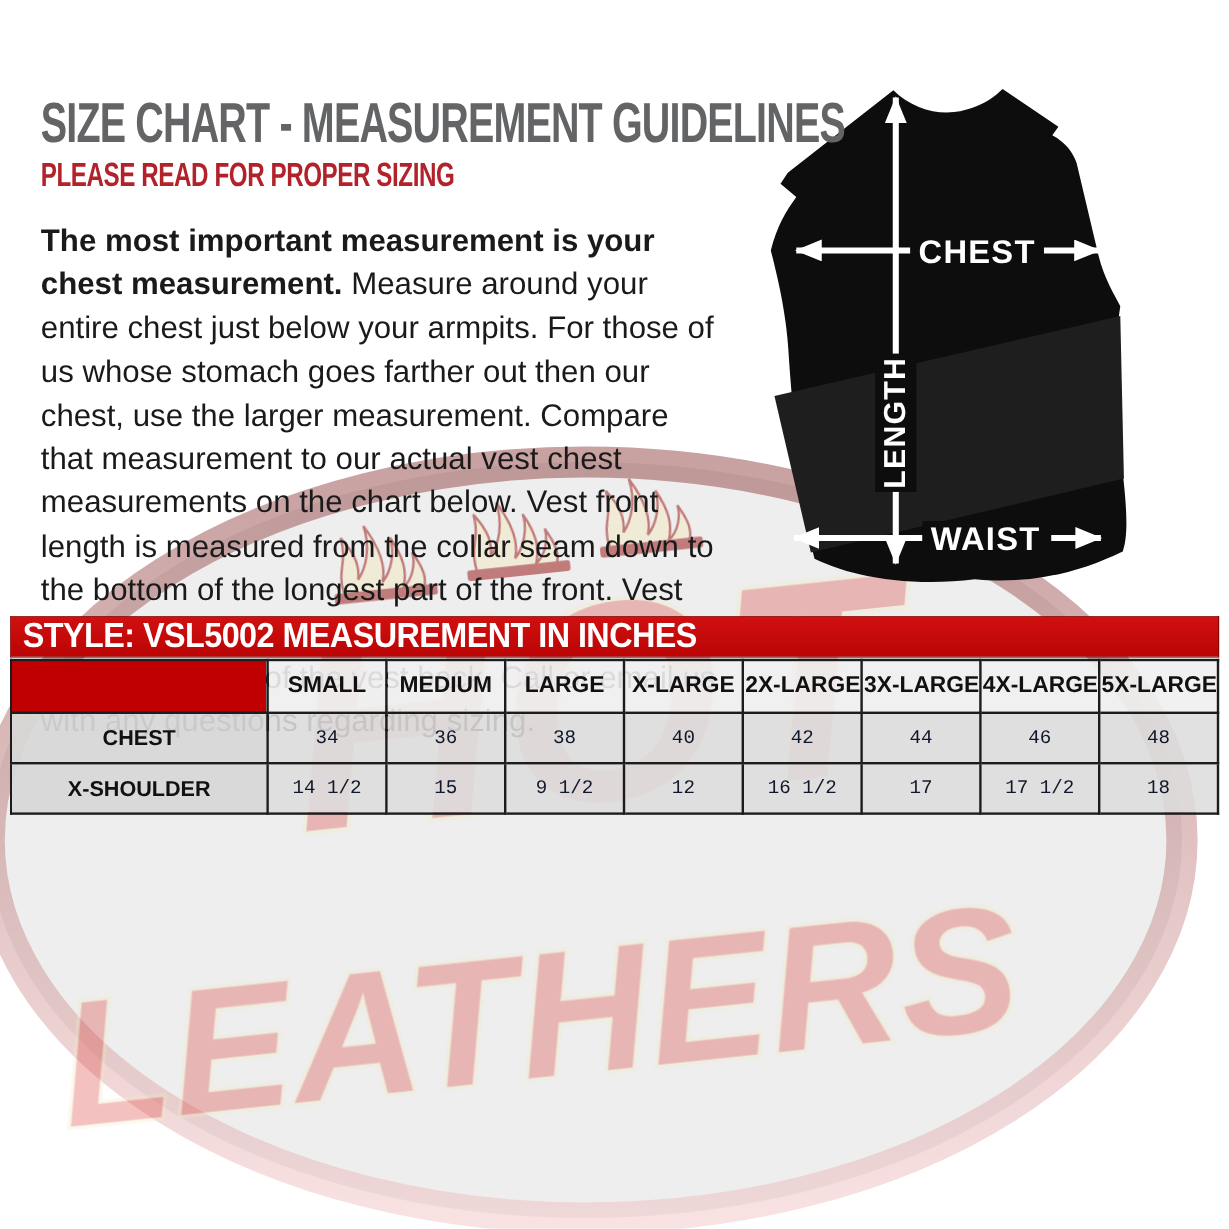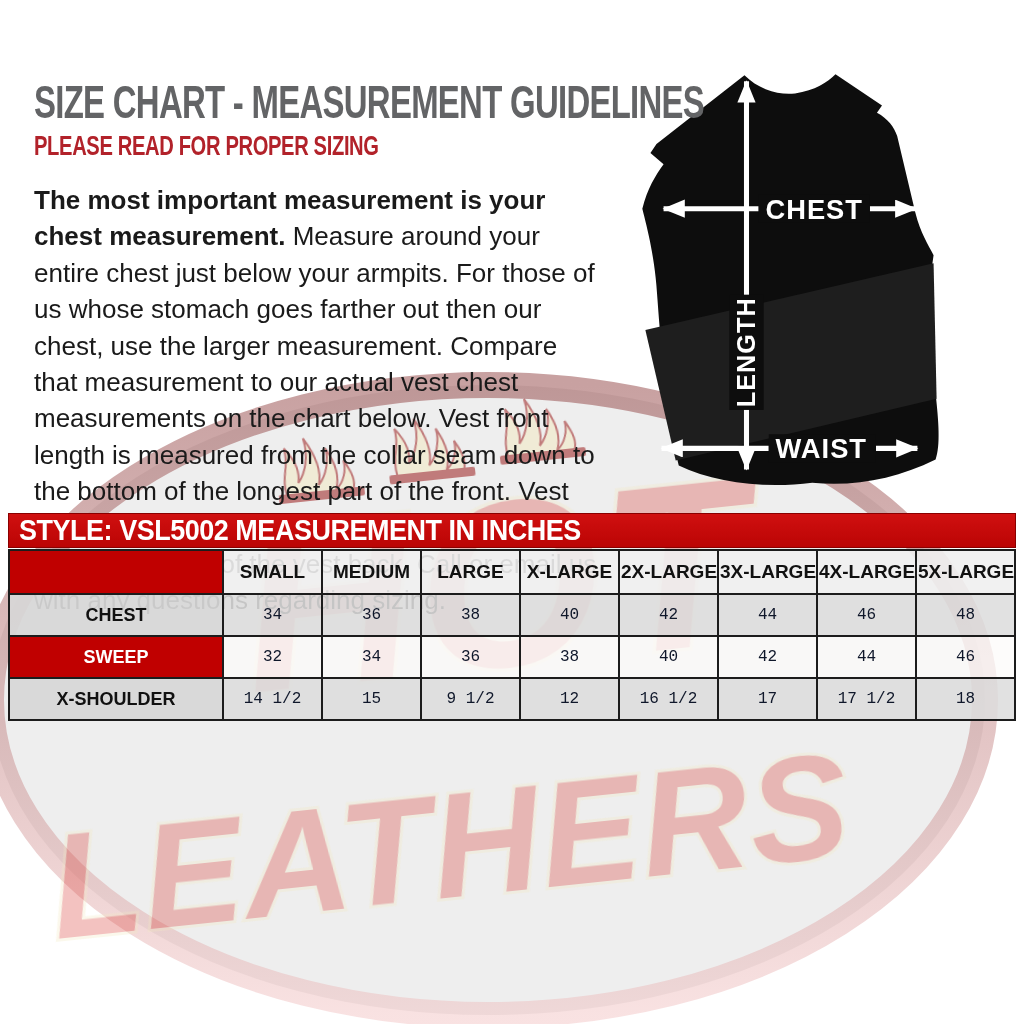--- a/index.html
+++ b/index.html
@@ -163,31 +163,20 @@
     <td class="row-label">CHEST</td>
   <td class="cell-value">34</td>
           <td class="cell-value">36</td>
           <td class="cell-value">38</td>
           <td class="cell-value">40</td>
           <td class="cell-value">42</td>
           <td class="cell-value">44</td>
           <td class="cell-value">46</td>
           <td class="cell-value">48</td>
         </tr>
-        <tr class="row-red">
-    <td class="row-label">SWEEP</td>
-  <td class="cell-value">32</td>
-          <td class="cell-value">34</td>
-          <td class="cell-value">36</td>
-          <td class="cell-value">38</td>
-          <td class="cell-value">40</td>
-          <td class="cell-value">42</td>
-          <td class="cell-value">44</td>
-          <td class="cell-value">46</td>
-        </tr>
         <tr class="row-gray">
     <td class="row-label">X-SHOULDER</td>
   <td class="cell-value">14 1/2</td>
           <td class="cell-value">15</td>
           <td class="cell-value">9 1/2</td>
           <td class="cell-value">12</td>
           <td class="cell-value">16 1/2</td>
           <td class="cell-value">17</td>
           <td class="cell-value">17 1/2</td>
           <td class="cell-value">18</td>

